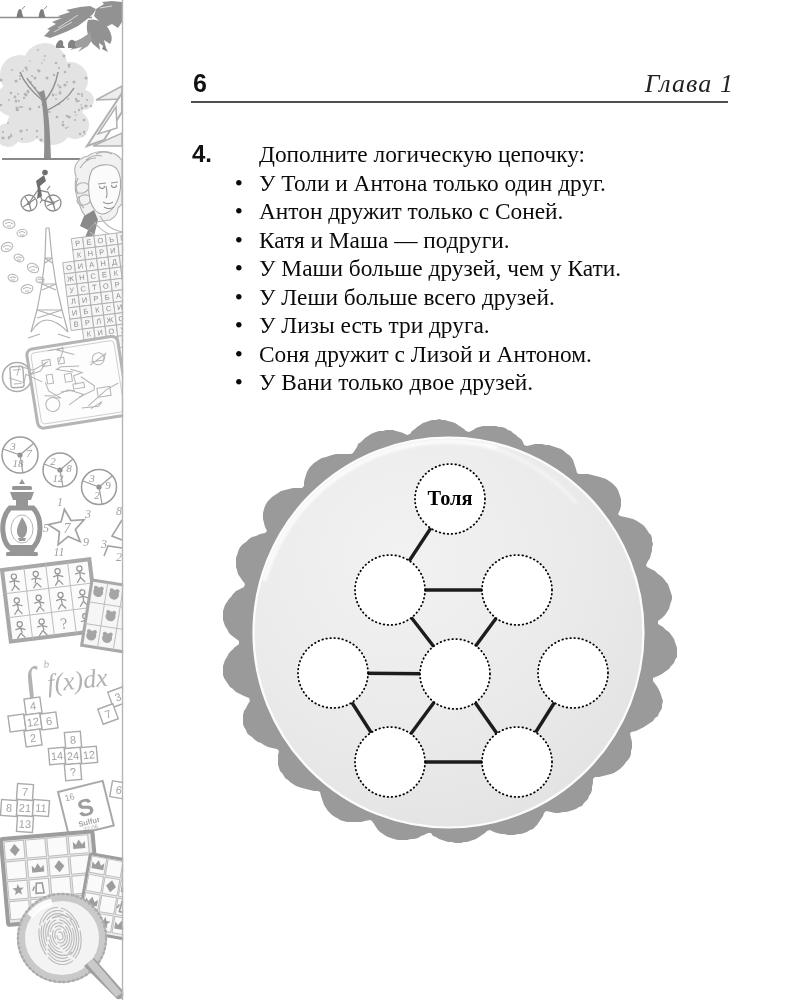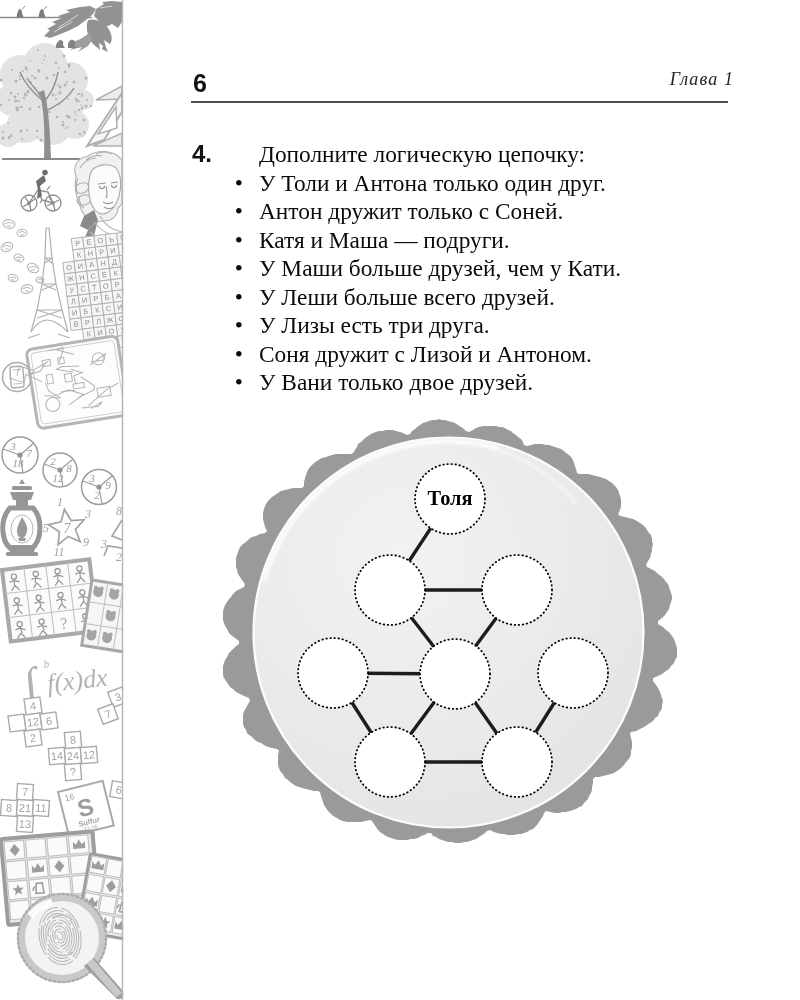--- a/index.html
+++ b/index.html
@@ -665,21 +665,21 @@
 <path d="M87,964 L93,959 L122,993 L116,997 Z" fill="#c9c9c9"></path>
 <path d="M30,916 A38,38 0 0 1 52,902" stroke="#fff" stroke-width="7" fill="none" opacity="0.9"></path>
 </g>
 <rect x="123.2" y="0" width="4" height="1000" fill="#ffffff"></rect>
 
 <line x1="122.5" y1="0" x2="122.5" y2="1000" stroke="#b5b5b5" stroke-width="1.4"></line>
 </svg>
 
 <div class="abs sans" style="left:193px;top:69px;font-size:25px;font-weight:bold;color:#111">6</div>
 
-<div class="abs ser" style="right:66px;top:69px;font-size:18px;font-style:italic;color:#222;letter-spacing:1.1px">Глава 1</div>
+<div class="abs ser" style="right:66px;top:69px;font-size:26px;font-style:italic;color:#222;letter-spacing:1.1px">Глава 1</div>
 
 <div class="abs" style="left:191px;top:101px;width:537px;height:1.6px;background:#4e4e4e"></div>
 
 <div class="abs sans" style="left:192px;top:140px;font-size:24px;font-weight:bold;color:#111;line-height:28.5px">4.</div>
 
 <div class="abs ser" style="left:259px;top:140px;font-size:24px;color:#0a0a0a;line-height:28.5px;white-space:nowrap;transform:scaleX(0.973);transform-origin:0 0">
 <div>Дополните логическую цепочку:</div>
 <div><span class="abs" style="left:-25px">•</span>У Толи и Антона только один друг.</div>
 <div><span class="abs" style="left:-25px">•</span>Антон дружит только с Соней.</div>
 <div><span class="abs" style="left:-25px">•</span>Катя и Маша — подруги.</div>

